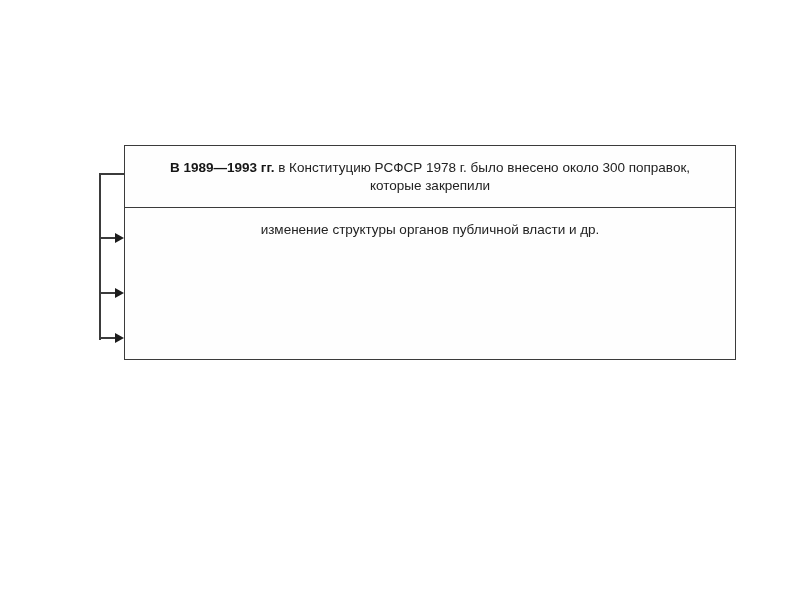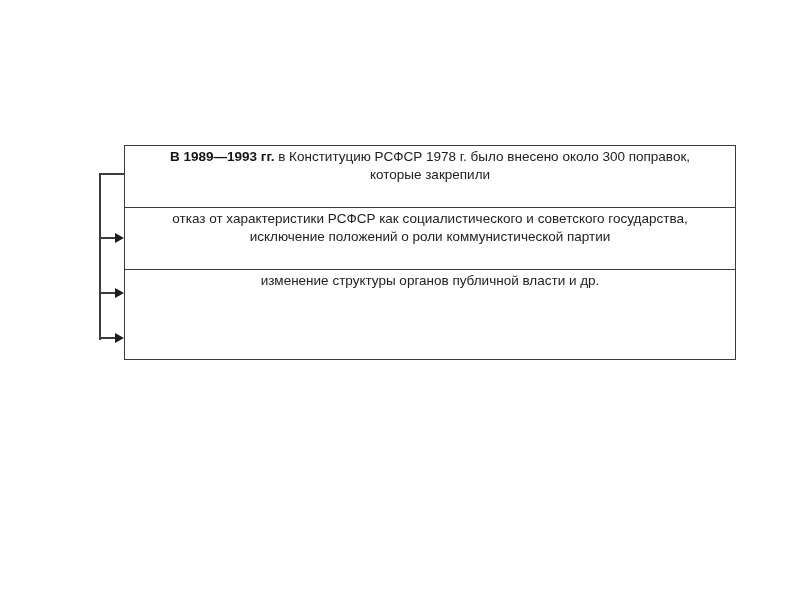--- a/index.html
+++ b/index.html
@@ -29,21 +29,21 @@
     height: 215px;
     border: 1.6px solid #3b3b3b;
     box-sizing: border-box;
     background: #fefefe;
     display: flex;
     flex-direction: column;
   }
   .flow-row {
     box-sizing: border-box;
     display: flex;
-    align-items: flex-start;
+    align-items: center;
     justify-content: center;
     text-align: center;
     color: #222222;
     font-size: 13.5px;
     line-height: 1.3;
     padding: 2px 26px;
   }
   .flow-row + .flow-row {
     border-top: 1.4px solid #3b3b3b;
   }
@@ -111,21 +111,18 @@
   <div class="arrow-line arrow-to-row4">
     <span class="arrow-head"></span>
   </div>
 
   <div class="flow-box">
     <div class="flow-row row-header">
       <div>
         <span class="bold-part">В 1989—1993 гг.</span><span> в Конституцию РСФСР 1978 г. было внесено около 300 поправок, которые закрепили</span>
       </div>
     </div>
-    <div class="flow-row row-2">
-      <span>отказ от характеристики РСФСР как социалистического и советского государства, исключение положений о роли коммунистической партии</span>
-    </div>
     <div class="flow-row row-4">
       <span>изменение структуры органов публичной власти и др.</span>
     </div>
   </div>
 
 </div>
 
 </body></html>

